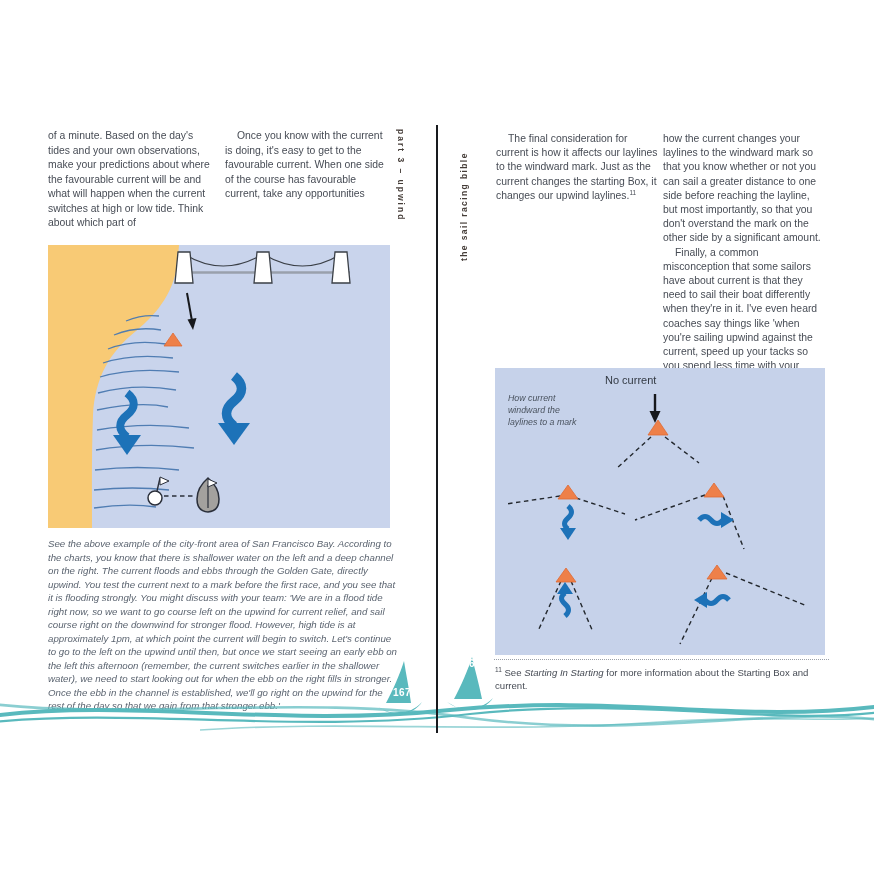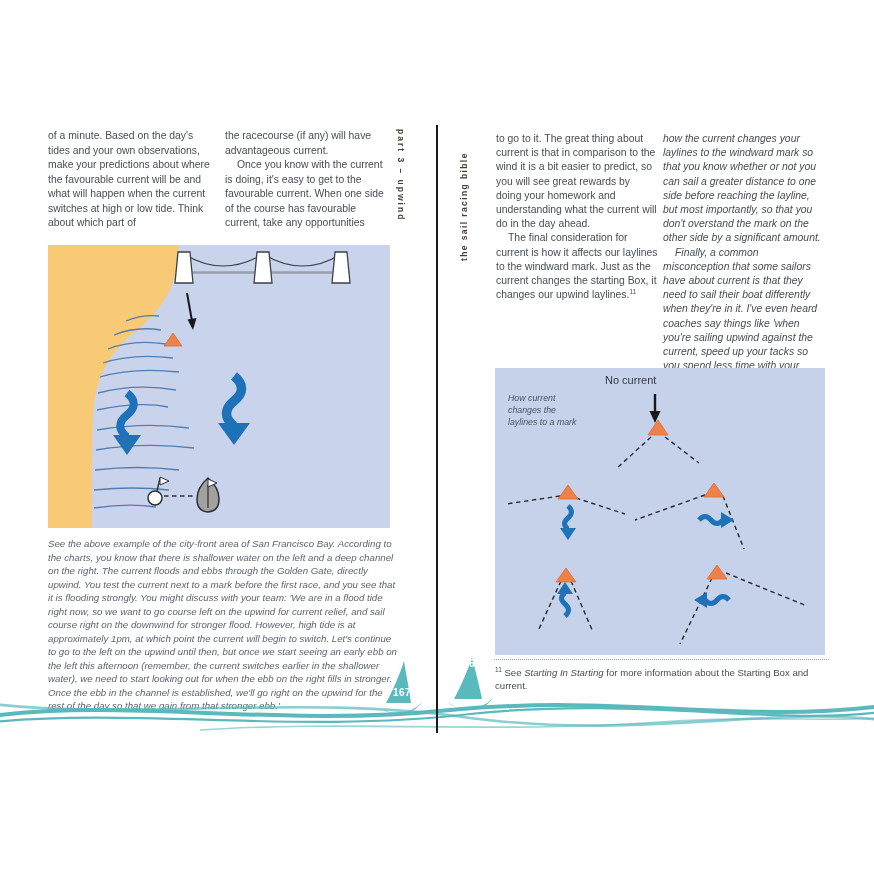--- a/index.html
+++ b/index.html
@@ -50,21 +50,20 @@
 </style>
 </head>
 <body>
 
 <div class="spread">
 
   <div class="bodycol" style="left:48px; top:129px; width:164px;">
     <p>of a minute. Based on the day's tides and your own observations, make your predictions about where the favourable current will be and what will happen when the current switches at high or low tide. Think about which part of</p>
   </div>
   <div class="bodycol" style="left:225px; top:129px; width:167px;">
-    <p>the racecourse (if any) will have advantageous current.</p>
     <p class="indent">Once you know with the current is doing, it's easy to get to the favourable current. When one side of the course has favourable current, take any opportunities</p>
   </div>
 
   <div class="margin-label label-left">part 3 – upwind</div>
 
   <svg style="left:48px; top:245px;" width="342" height="283" viewBox="0 0 342 283">
     <rect x="0" y="0" width="342" height="283" fill="#c9d4ec"></rect>
     <path d="M 0,0 L 131,0 L 130,12 C 128,45 110,68 88,86 C 62,107 47,132 45,170 C 43.5,210 44,250 44,283 L 0,283 Z" fill="#f8ca75"></path>
 
     <g stroke="#4a79b0" stroke-width="1.3" fill="none" opacity="0.95">
@@ -119,24 +118,23 @@
     </g>
   </svg>
 
   <div class="map-caption">See the above example of the city-front area of San Francisco Bay. According to the charts, you know that there is shallower water on the left and a deep channel on the right. The current floods and ebbs through the Golden Gate, directly upwind. You test the current next to a mark before the first race, and you see that it is flooding strongly. You might discuss with your team: 'We are in a flood tide right now, so we want to go course left on the upwind for current relief, and sail course right on the downwind for stronger flood. However, high tide is at approximately 1pm, at which point the current will begin to switch. Let's continue to go to the left on the upwind until then, but once we start seeing an early ebb on the left this afternoon (remember, the current switches earlier in the shallower water), we need to start looking out for when the ebb on the right fills in stronger. Once the ebb in the channel is established, we'll go right on the upwind for the rest of the day so that we gain from that stronger ebb.'</div>
 
   <div class="spine"></div>
 
   <div class="margin-label label-right">the sail racing bible</div>
 
   <div class="bodycol" style="left:496px; top:132px; width:162px; line-height:14.2px;">
-    <p>to go to it. The great thing about current is that in comparison to the wind it is a bit easier to predict, so you will see great rewards by doing your homework and understanding what the current will do in the day ahead.</p>
     <p class="indent"><span>The final consideration for current is how it affects our laylines to the windward mark. Just as the current changes the starting Box, it changes our upwind laylines.</span><sup class="fn">11</sup></p>
   </div>
-  <div class="bodycol" style="left:663px; top:132px; width:164px; line-height:14.2px;font-style:italic;">
+  <div class="bodycol" style="left:663px; top:132px; width:164px; line-height:14.2px;">
     <p>how the current changes your laylines to the windward mark so that you know whether or not you can sail a greater distance to one side before reaching the layline, but most importantly, so that you don't overstand the mark on the other side by a significant amount.</p>
     <p class="indent">Finally, a common misconception that some sailors have about current is that they need to sail their boat differently when they're in it. I've even heard coaches say things like 'when you're sailing upwind against the current, speed up your tacks so you spend less time with your</p>
   </div>
 
   <svg style="left:495px; top:368px;" width="330" height="287" viewBox="0 0 330 287">
     <rect x="0" y="0" width="330" height="287" fill="#c6d2ea"></rect>
 
     <g>
       <line x1="160" y1="26" x2="160" y2="44" stroke="#16181c" stroke-width="2.4"></line>
       <polygon points="154.5,43 165.5,43 160,55" fill="#16181c"></polygon>
@@ -169,21 +167,21 @@
       <path d="M 70,248 Q 77,242 70,236 Q 63,230 70,225"></path>
       <path d="M 234,232 Q 228,225 222,232 Q 216,239 210,232"></path>
     </g>
     <polygon points="65,160 81,160 73,172" fill="#1d72b8"></polygon>
     <polygon points="226,144 226,160 239,152" fill="#1d72b8"></polygon>
     <polygon points="62,226 78,226 70,214" fill="#1d72b8"></polygon>
     <polygon points="212,224 212,240 199,232" fill="#1d72b8"></polygon>
   </svg>
   <div class="no-current">No current</div>
   <div class="panel-caption">How current
-changes the
+windward the
 laylines to a mark</div>
 
   <div class="dotted-rule"></div>
   <p class="footnote"><sup class="fn">11</sup><span> See </span><em>Starting In Starting</em><span> for more information about the Starting Box and current.</span></p>
 
   <svg style="left:0; top:650px;" width="874" height="110" viewBox="0 0 874 110">
     <g fill="none" stroke="#59b9bd">
       <path d="M -8,66 C 130,48 280,78 450,60 C 620,44 740,74 882,56" stroke-width="4"></path>
       <path d="M -8,72 C 140,58 300,84 470,64 C 640,46 770,76 882,62" stroke-width="2.2"></path>
       <path d="M -8,54 C 130,70 310,44 470,68 C 640,90 770,56 882,70" stroke-width="2.6" opacity="0.7"></path>

